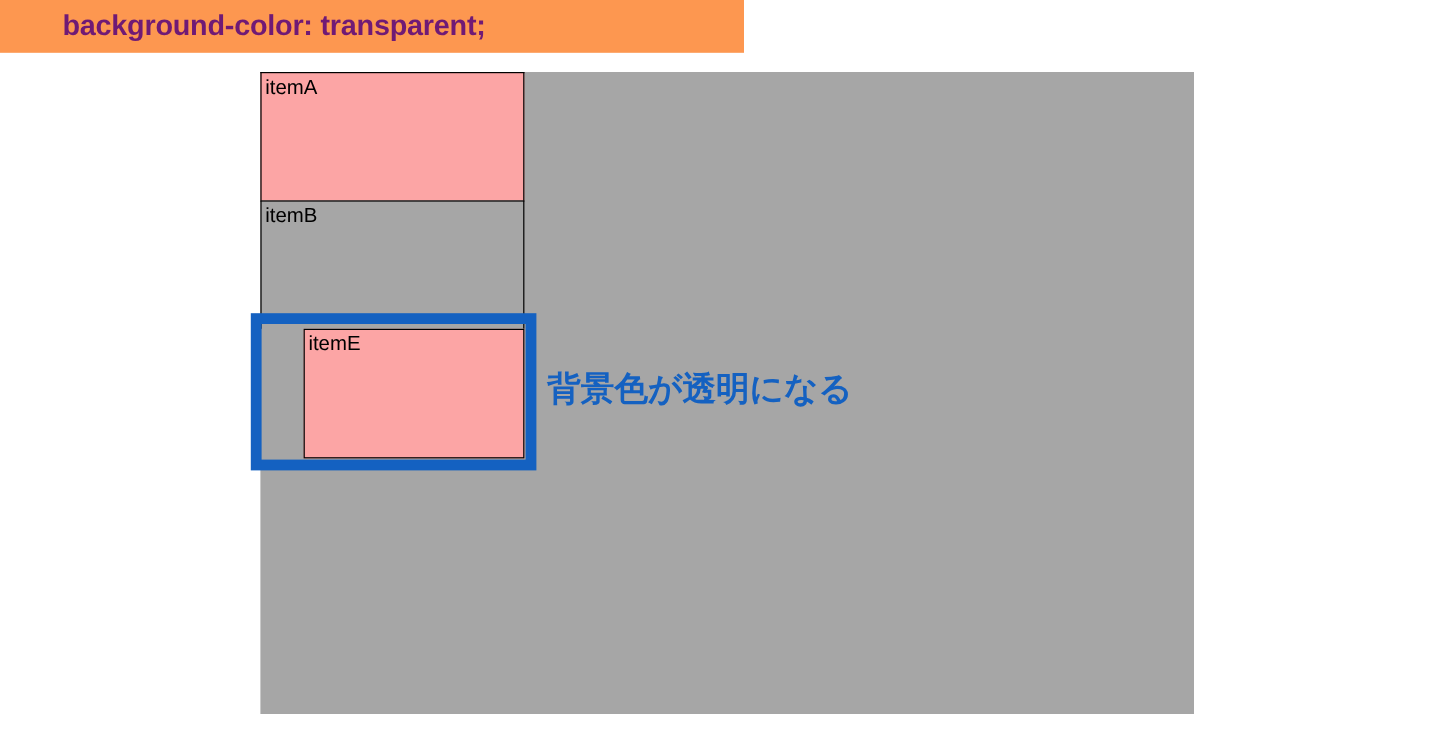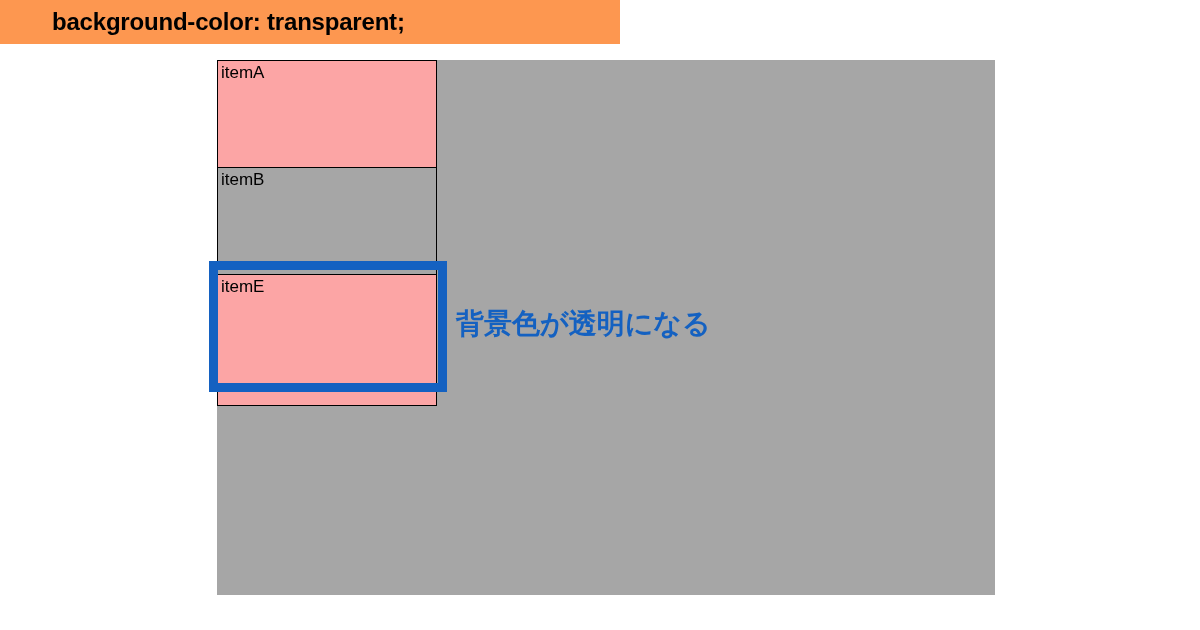--- a/index.html
+++ b/index.html
@@ -23,21 +23,21 @@
     left: 0;
     top: 0;
     width: 620px;
     height: 44px;
     background: #fd9750;
     display: flex;
     align-items: center;
   }
   .header-banner-title {
     margin-left: 52px;
-    color: #000000;
+    color: #701a75;
     font-size: 24px;
     font-weight: bold;
     letter-spacing: -0.2px;
     white-space: nowrap;
     line-height: 1;
   }
 
   
   .demo-canvas {
     position: absolute;
@@ -64,22 +64,23 @@
     background: #fca5a5;
     border: 1px solid #000000;
     border-bottom: none;
     color: #000000;
     font-size: 17px;
     line-height: 1.05;
     padding: 3px 0 0 3px;
     overflow: hidden;
   }
   .list-item:last-child {
-    height: 132px;
+    height: 108px;
     border-bottom: 1px solid #000000;
+    margin-left: 36px;
   }
   .list-item.is-transparent {
     background: transparent;
   }
   .list-item-label {
     display: block;
     white-space: nowrap;
   }
 
   

